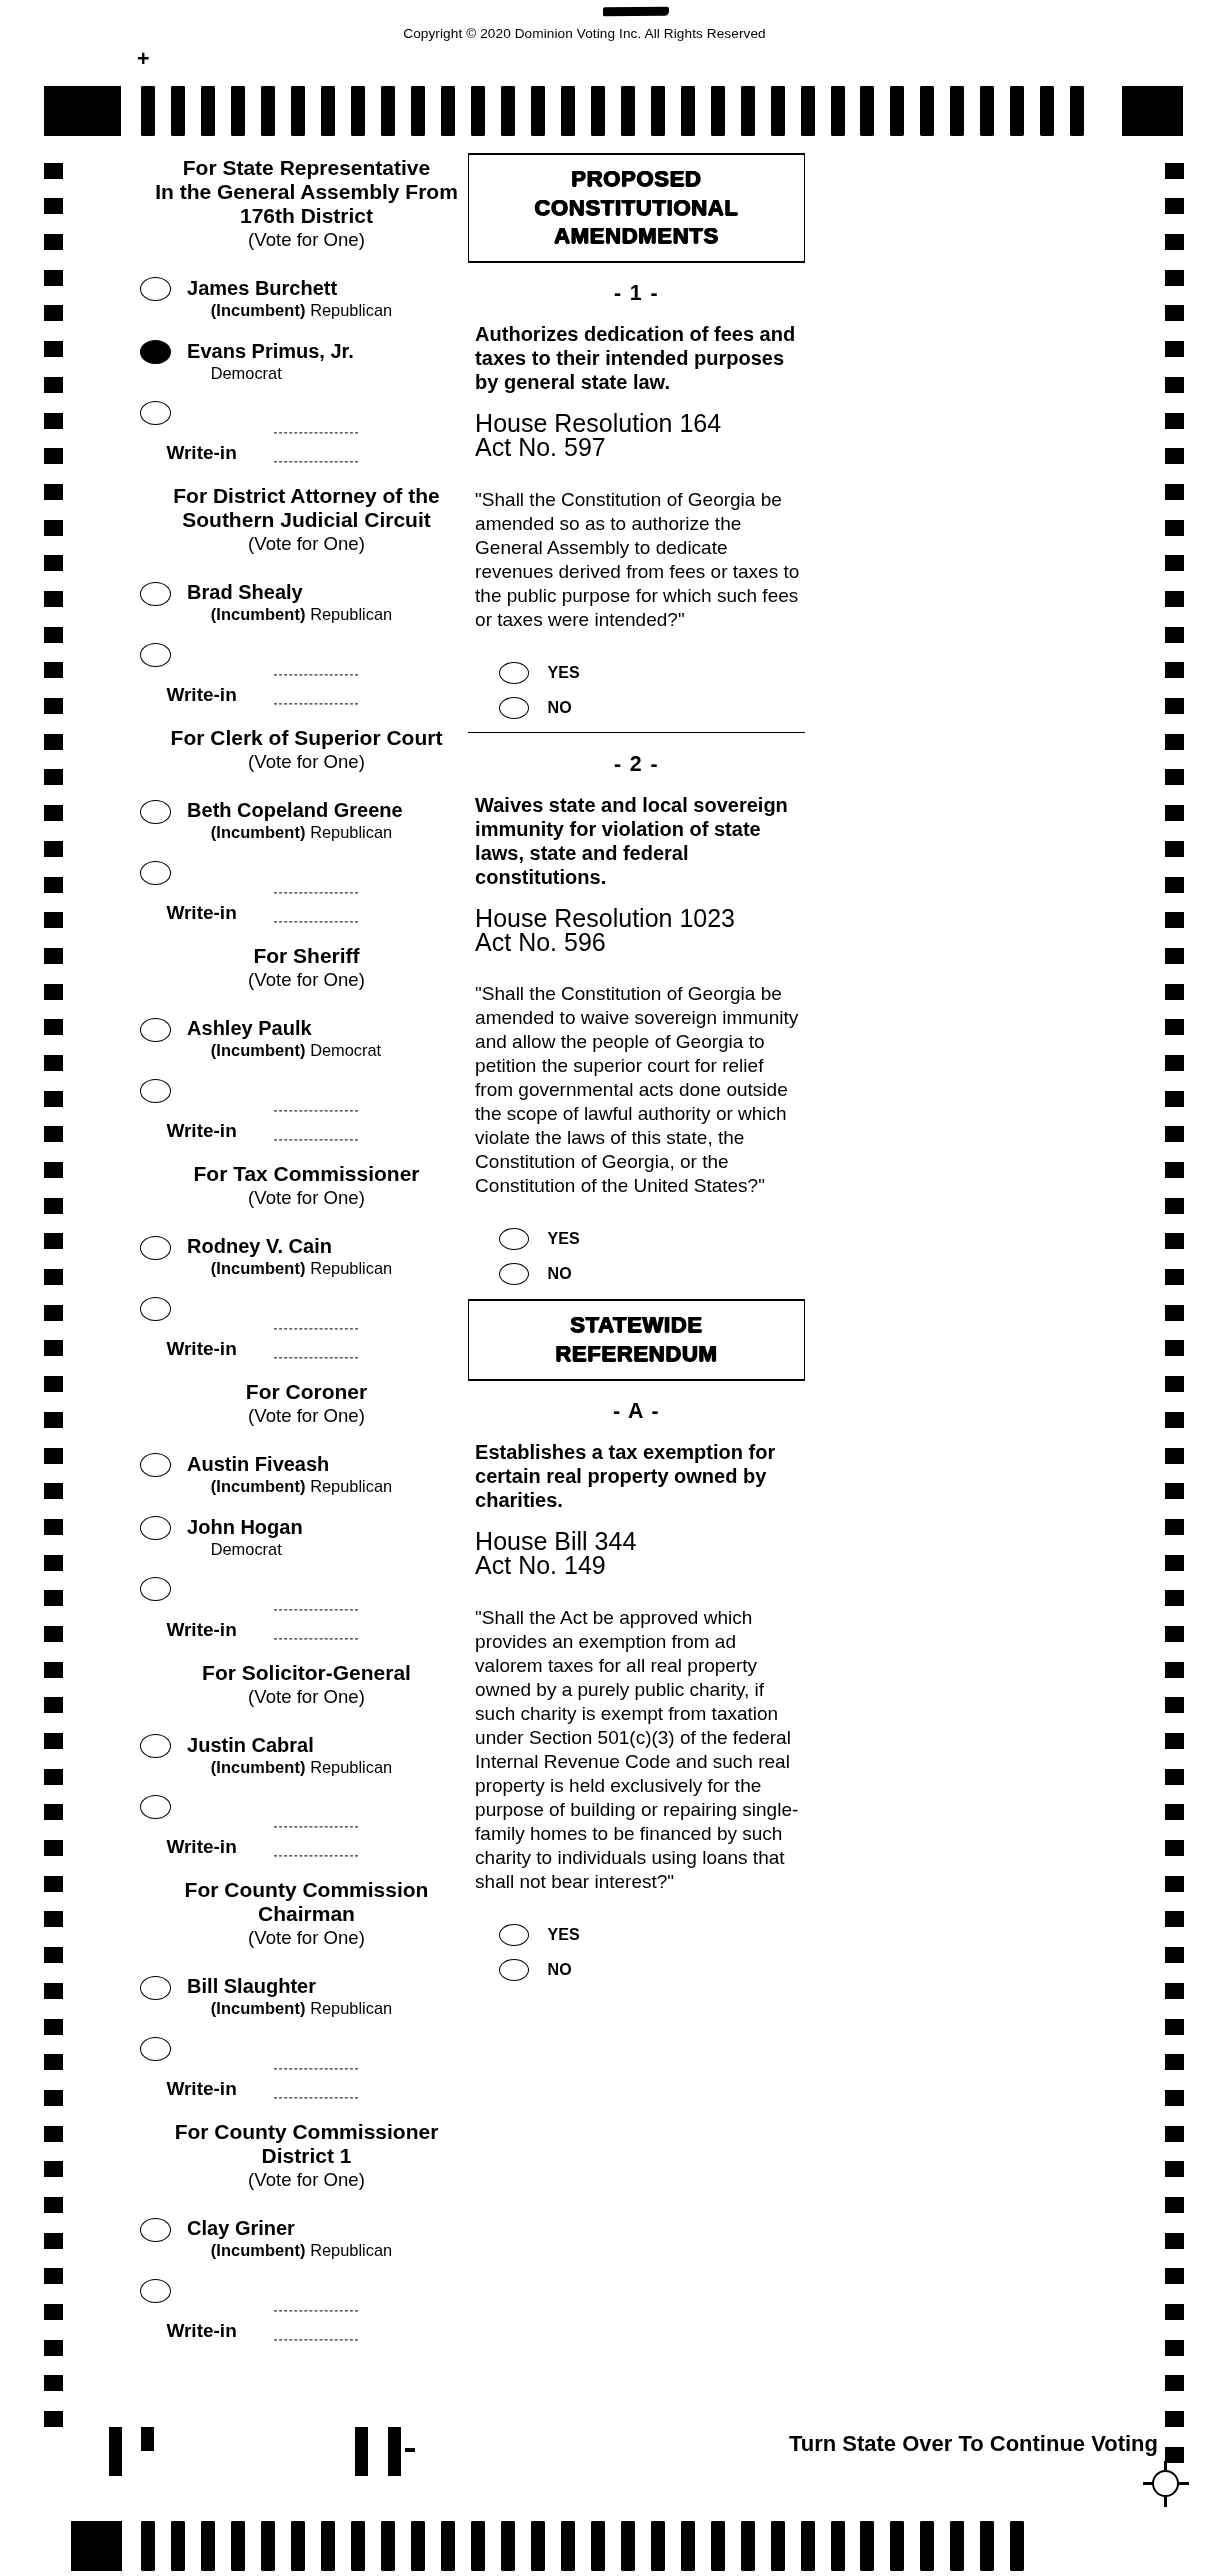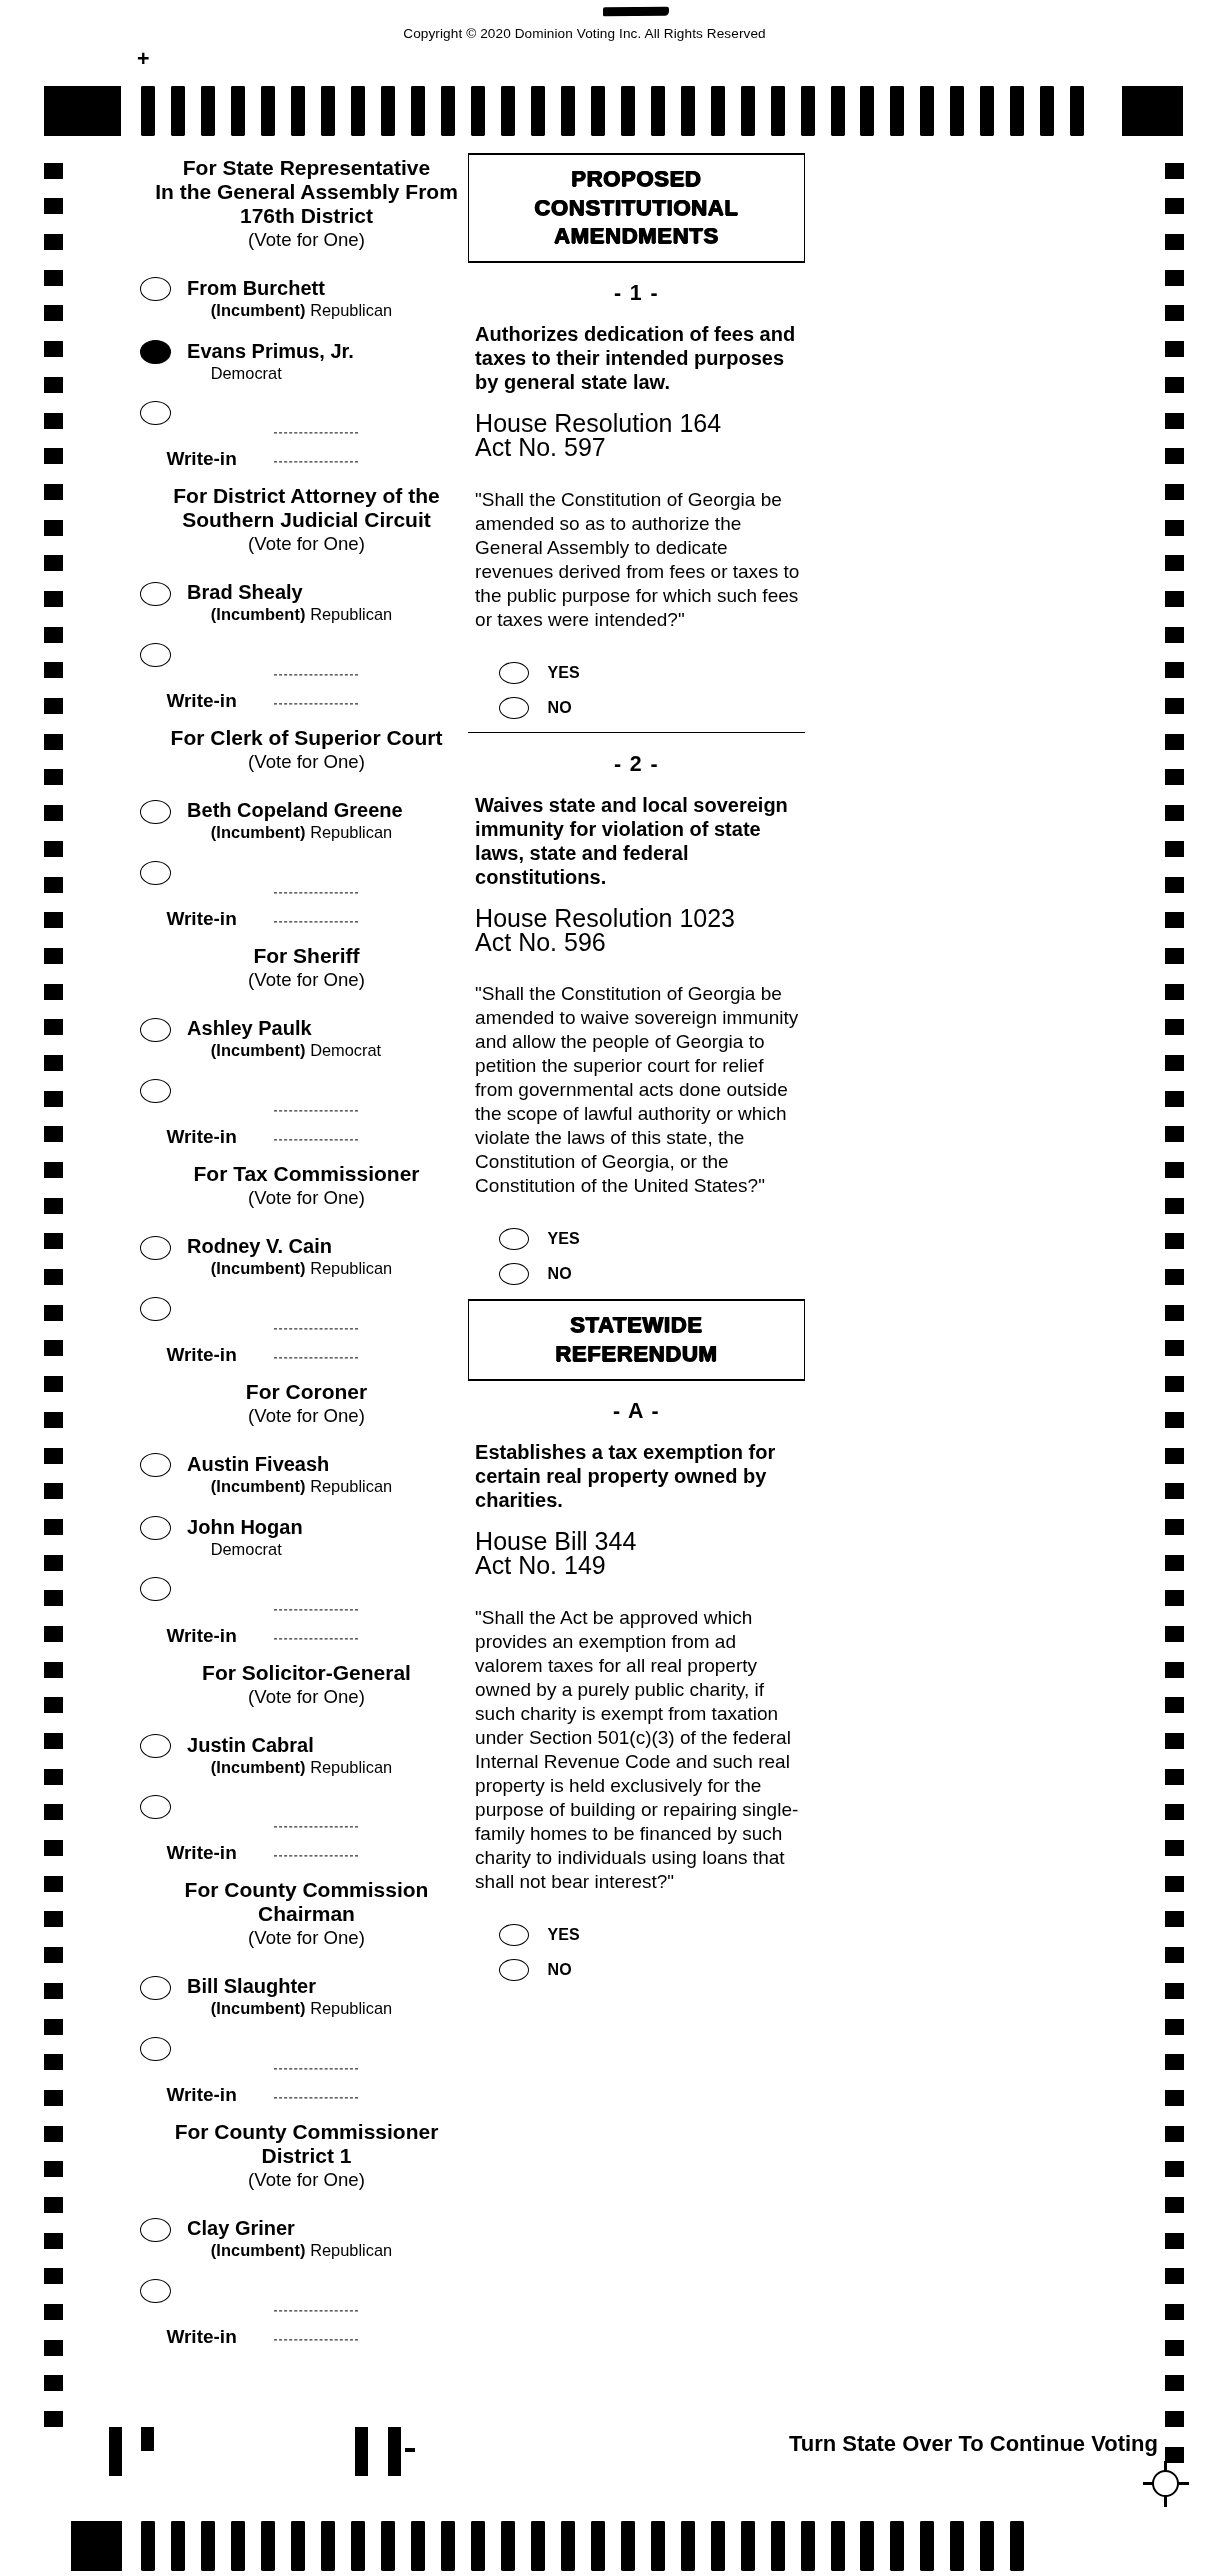--- a/index.html
+++ b/index.html
@@ -33,21 +33,21 @@
   .c-title { text-align:center; font-weight:bold; font-size:21px; line-height:24px; margin-top:13px; }
   .contest:first-child .c-title { margin-top:0; }
   .c-vote { text-align:center; font-size:18.6px; line-height:24px; margin-bottom:24px; }
   .cand-row { display:flex; align-items:flex-start; margin-bottom:18.6px; padding-left:1.4px; }
   .cand-row .oval { margin-top:1.4px; }
   .cand-text { margin-left:15.7px; }
   .cand-name { font-weight:bold; font-size:20px; line-height:24px; }
   .cand-party { font-size:16.4px; line-height:20px; margin-left:23.6px; }
   .cand-party b { letter-spacing:0.1px; }
   .wi-block { margin-top:17px; padding-left:1.4px; }
-  .wi-row { display:flex; align-items:flex-end; margin-top:14.3px; padding-left:26px; }
+  .wi-row { display:flex; align-items:flex-start; margin-top:14.3px; padding-left:26px; }
   .wi-label { font-weight:bold; font-size:19px; line-height:24px; }
   .wi-lines { display:inline-block; width:84px; height:30px; margin-left:37px;
               border-top:1.4px dashed #000; border-bottom:1.4px dashed #000; transform:translateY(-8.6px); }
 
   
   #referenda { position:absolute; left:468px; top:153px; width:337px; }
   .banner { border:1.4px solid #000; border-top-width:2.9px; border-bottom-width:2.9px;
             padding:10px 12px; text-align:center; }
   .banner + .banner, .measure + .banner { margin-top:14.3px; }
   .banner-line { font-weight:bold; font-size:22px; line-height:28.6px; letter-spacing:0.7px;
@@ -293,21 +293,21 @@
       <section class="contest">
         <div class="c-title">
           <div>For State Representative</div>
           <div>In the General Assembly From</div>
           <div>176th District</div>
         </div>
         <div class="c-vote">(Vote for One)</div>
         <div class="cand-row">
           <span class="oval"></span>
           <div class="cand-text">
-            <div class="cand-name">From Burchett</div>
+            <div class="cand-name">James Burchett</div>
             <div class="cand-party"><b>(Incumbent)</b> <span>Republican</span></div>
           </div>
         </div>
         <div class="cand-row">
           <span class="oval filled"></span>
           <div class="cand-text">
             <div class="cand-name">Evans Primus, Jr.</div>
             <div class="cand-party"><span>Democrat</span></div>
           </div>
         </div>

